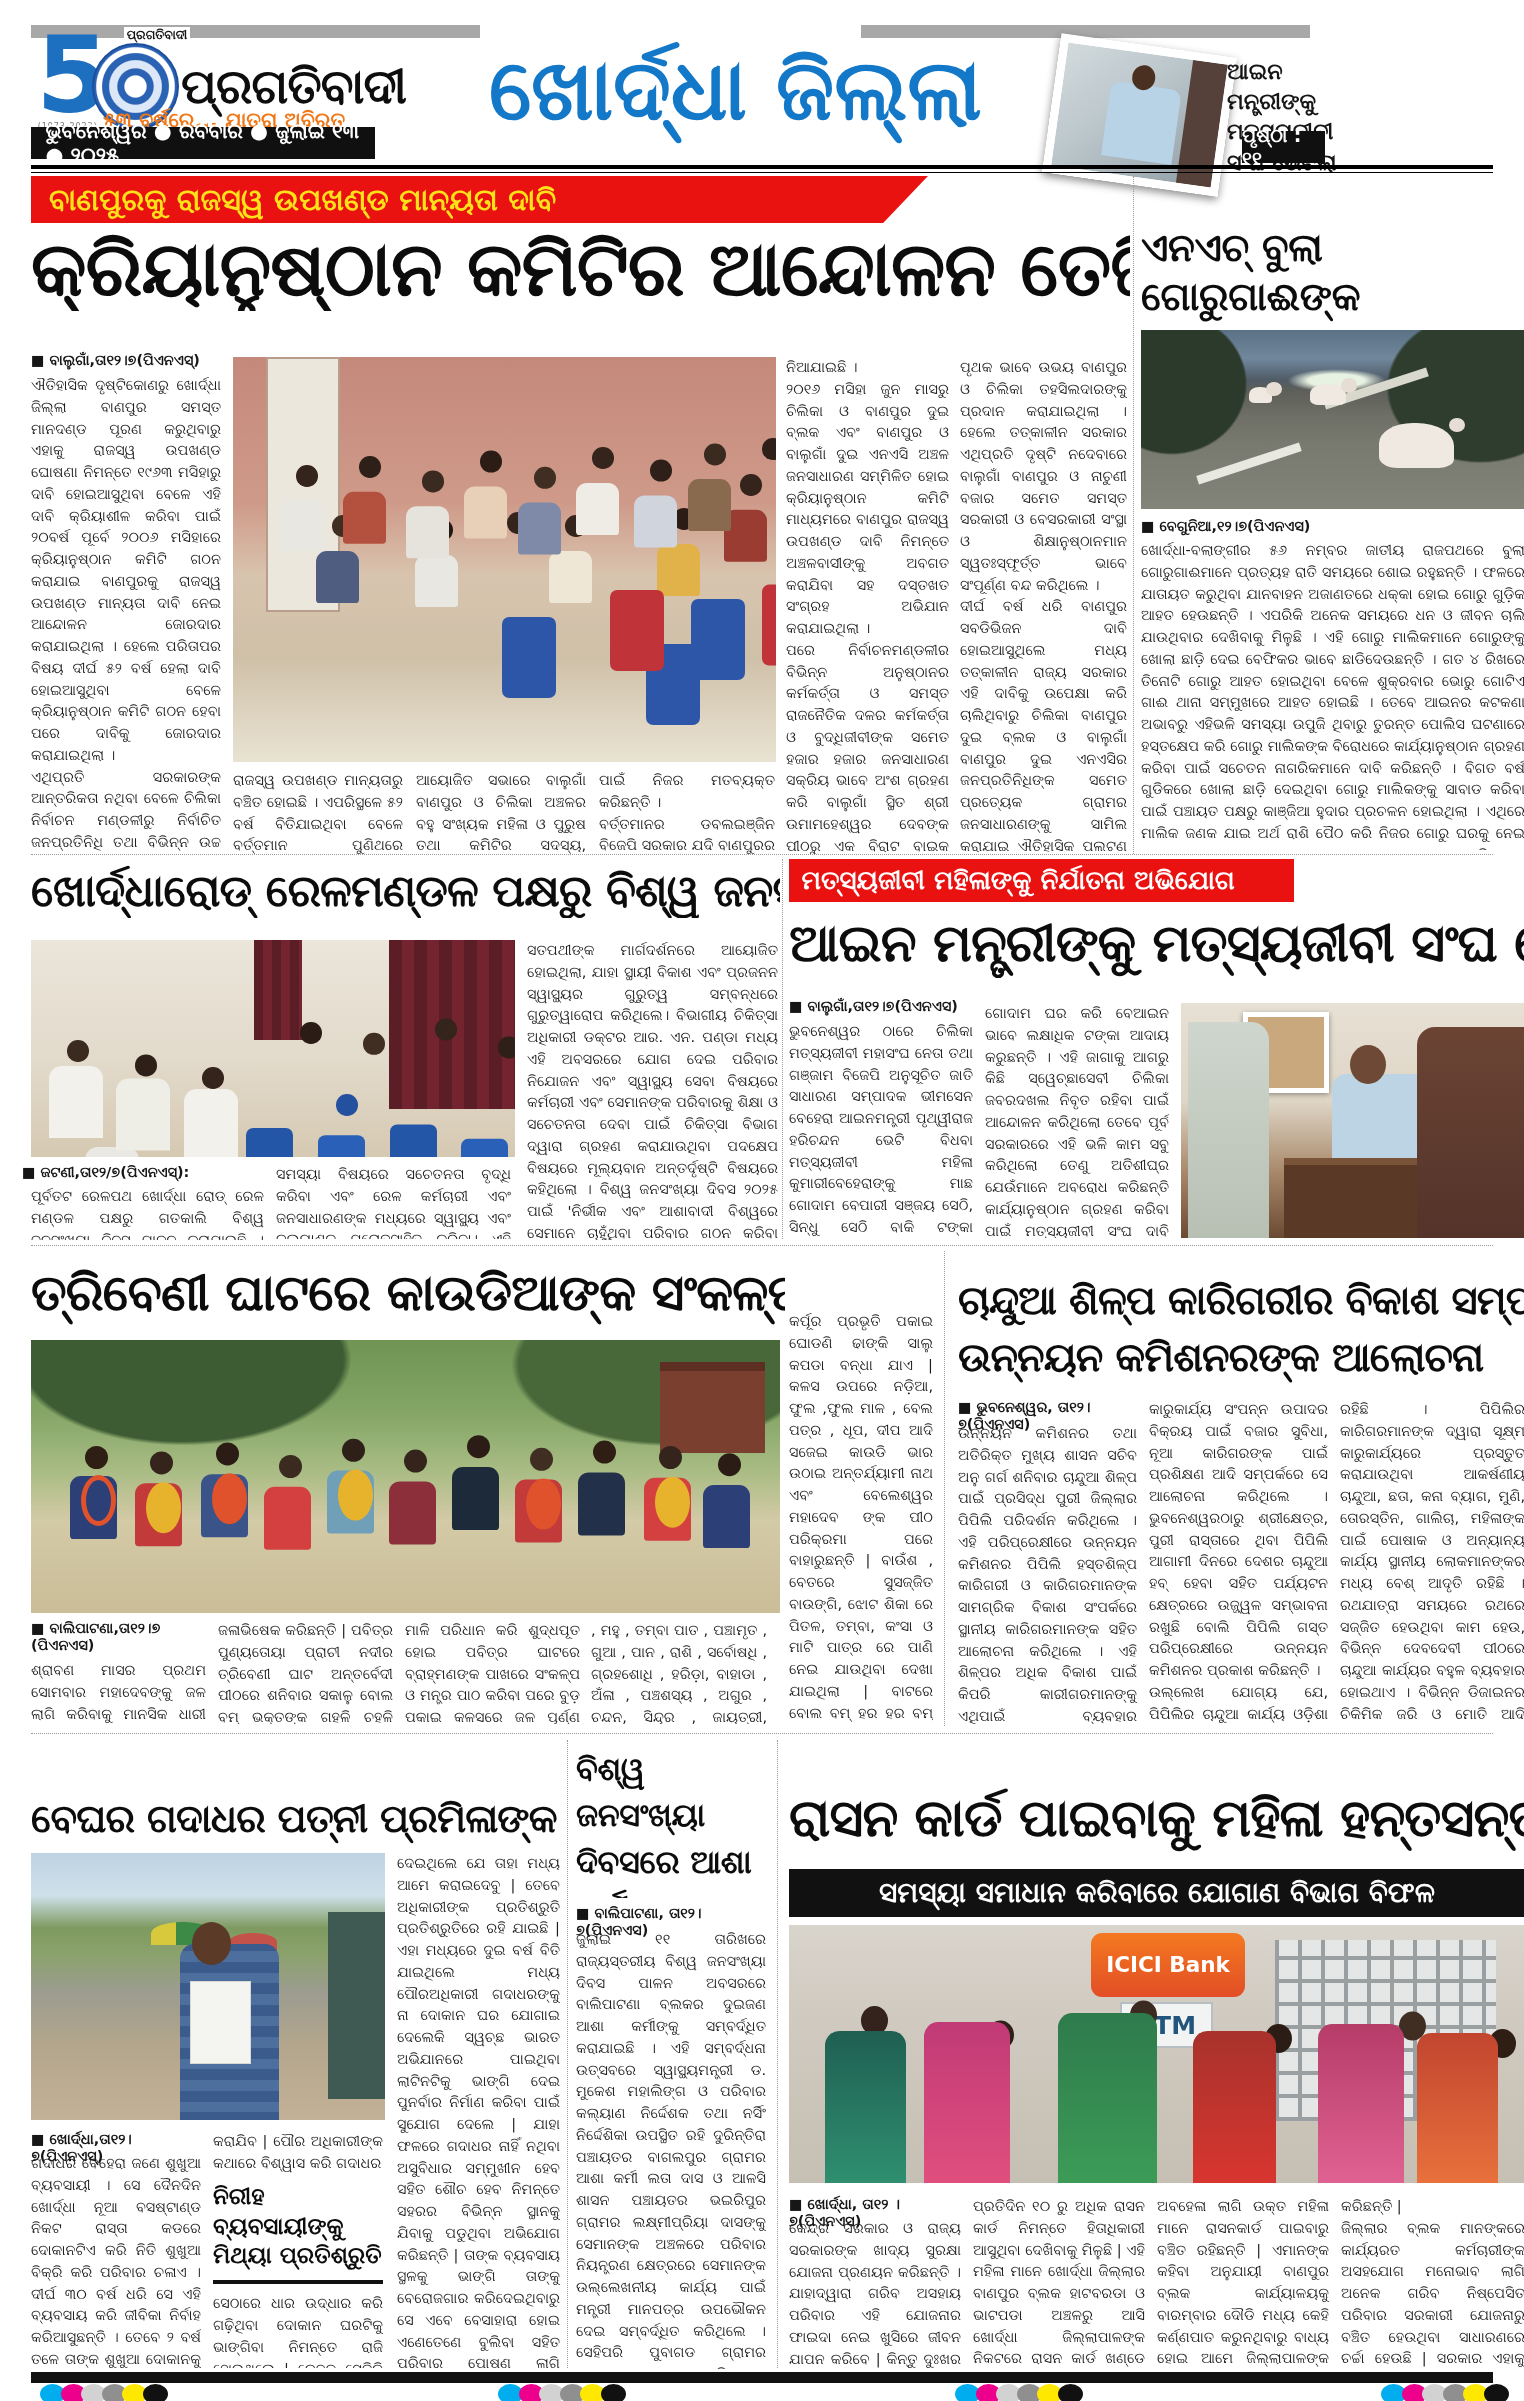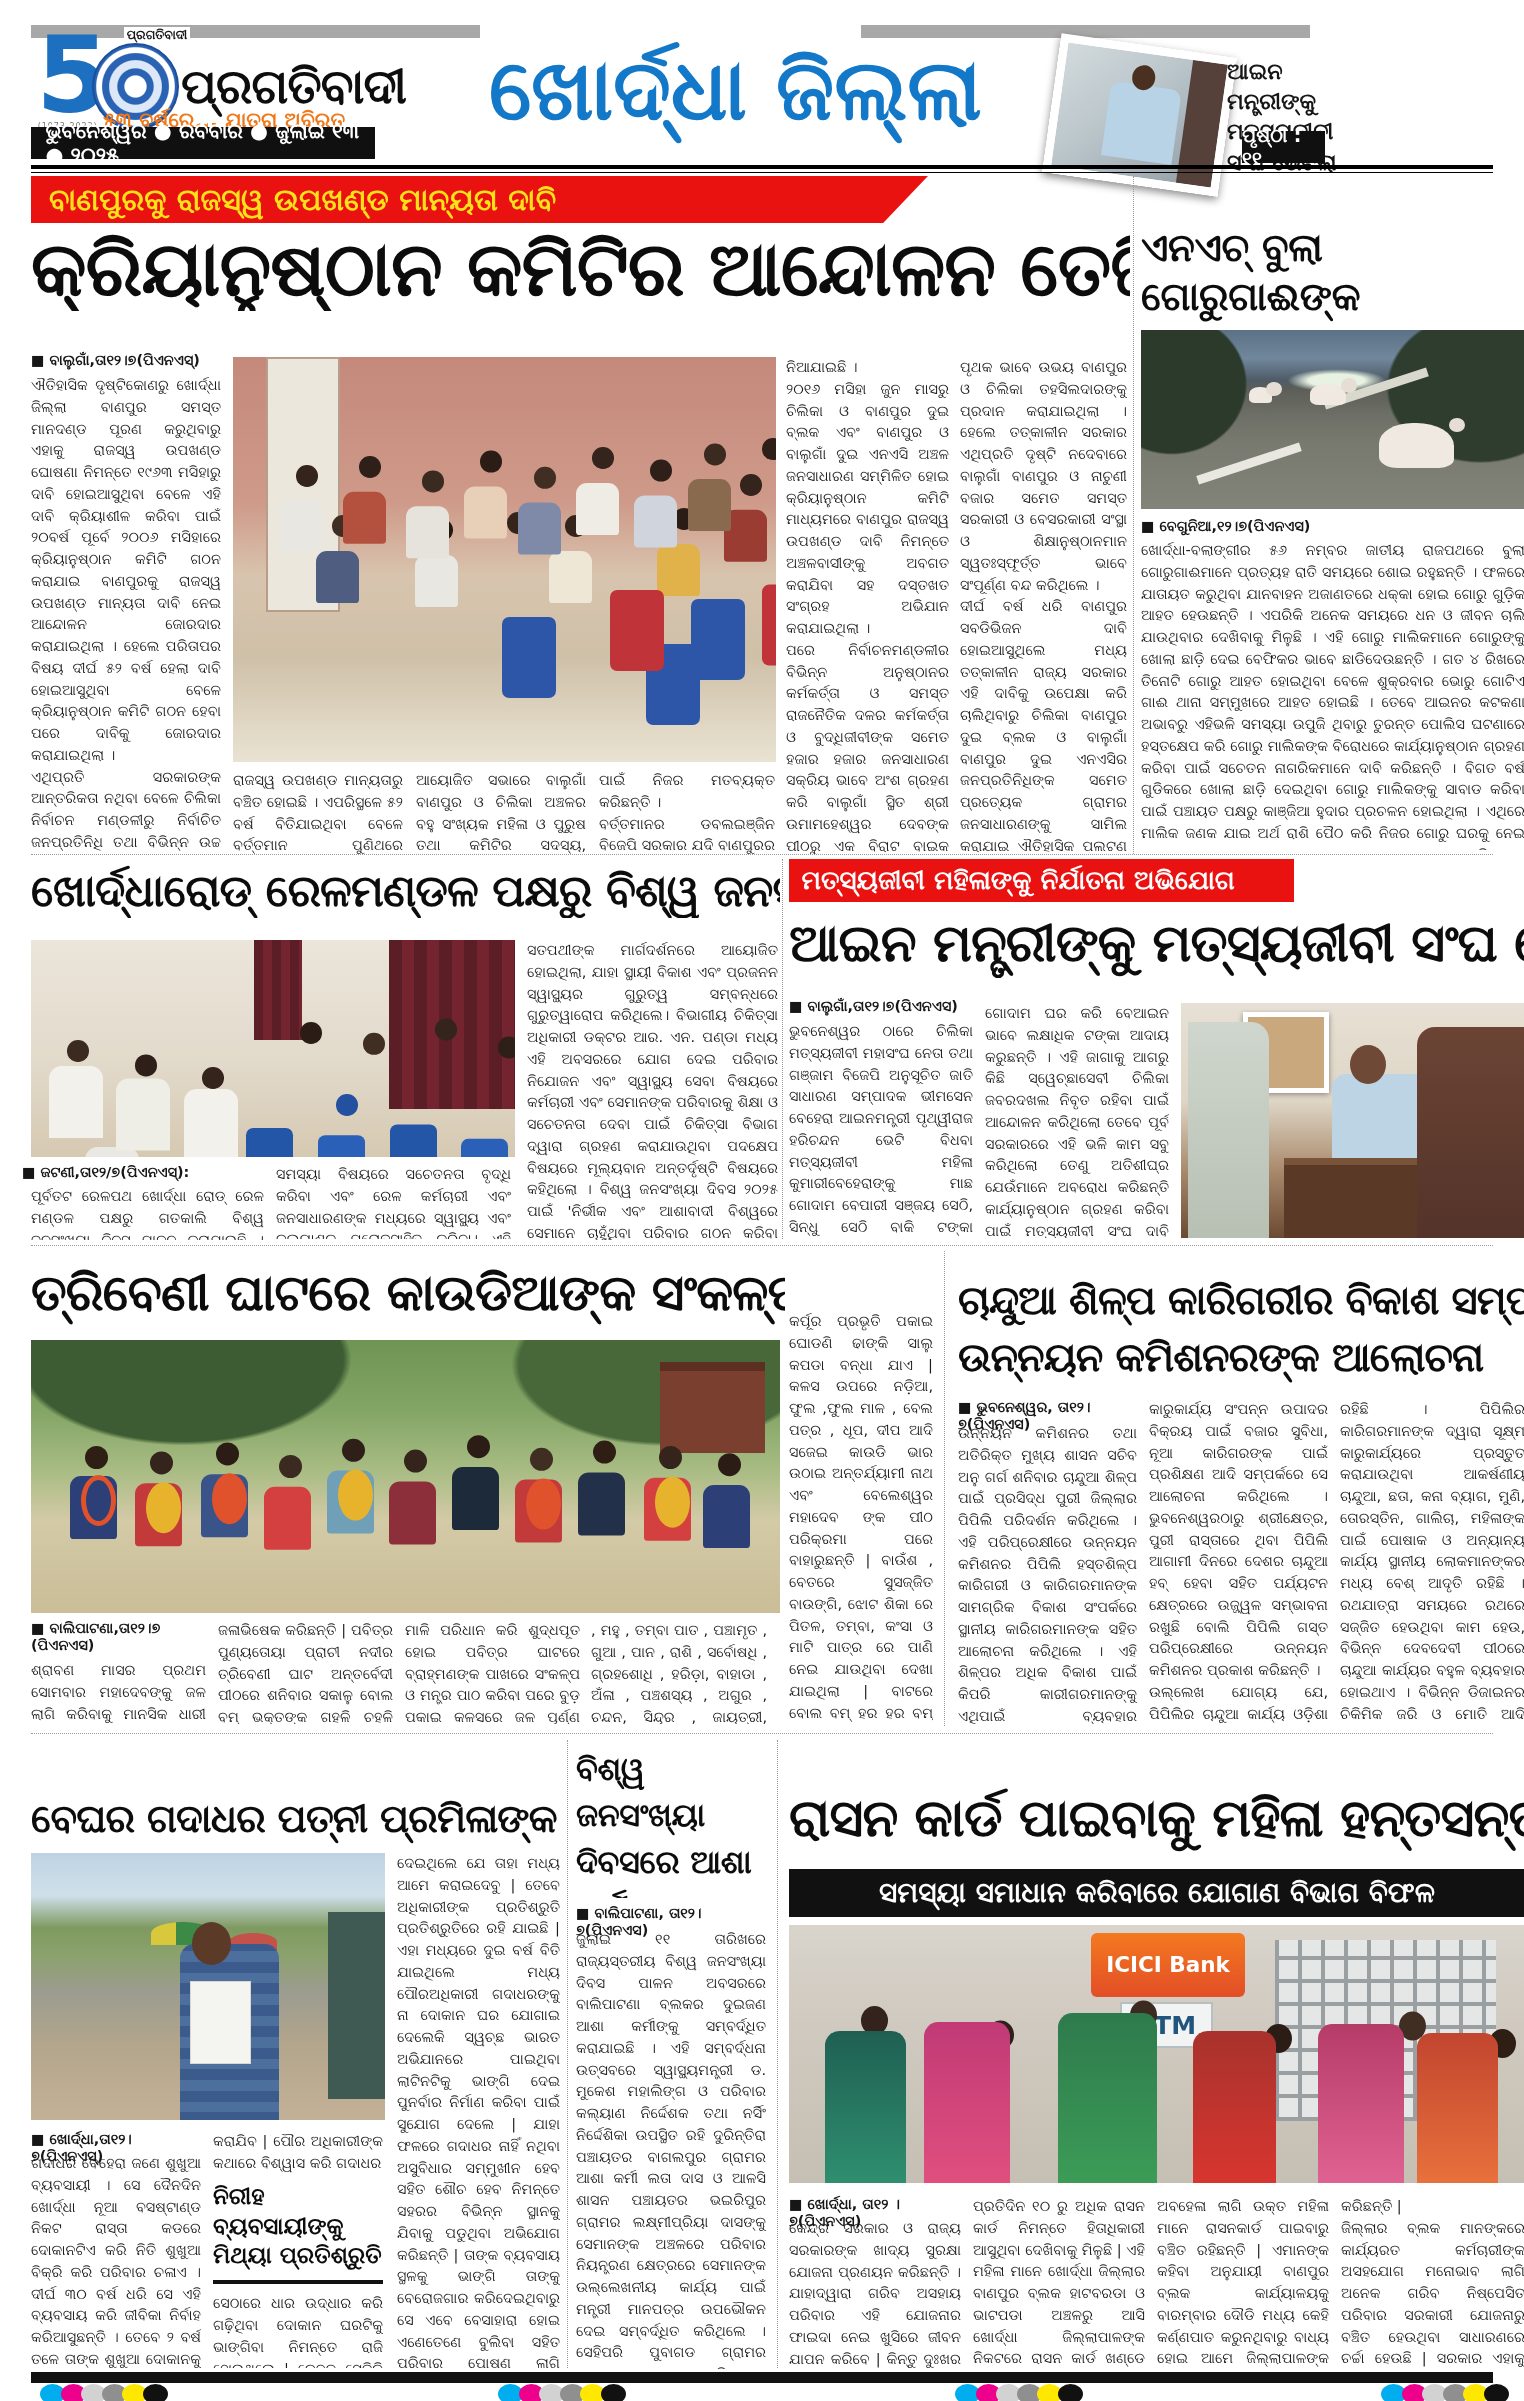--- a/index.html
+++ b/index.html
@@ -107,21 +107,21 @@
   #ph-gad .umb2{left:56%;top:30%;width:48px;height:18px;border-radius:50% 50% 0 0;background:#c2524a;}
   #ph-gad .man{left:42%;top:34%;width:99px;height:179px;border-radius:14.4px 14.4px 0 0;
      background:repeating-linear-gradient(0deg,#3a5b8c 0 10.8px,#4d6f9e 10.8px 21.5px),repeating-linear-gradient(90deg,rgba(255,255,255,.25) 0 2.7px,transparent 2.7px 12.6px);}
   #ph-gad .head2{left:45.4%;top:26%;width:39px;height:43px;border-radius:50%;background:#5c3a28;}
   #ph-gad .paper{left:45%;top:48%;width:59px;height:81px;background:#f4f4f0;border:1.8px solid #d8d8d0;}
   #ph-gad .stall{right:0;top:22%;width:16%;height:70%;background:#3f5a52;}
   #ph-rat{background:linear-gradient(180deg,#d9d4cc 0%,#cfc9bf 40%,#c6bfb3 100%);}
   #ph-rat .grill{right:4%;top:6%;width:30%;height:70%;
      background:repeating-linear-gradient(90deg,#9aa0a2 0 3.6px,transparent 3.6px 23px),repeating-linear-gradient(0deg,#9aa0a2 0 3.6px,transparent 3.6px 23px);background-color:#e5e7e6;}
   #ph-rat .sign{left:41%;top:3%;width:21%;height:25%;background:linear-gradient(180deg,#f47920 0%,#e24e26 100%);
-     color:#fff;font-weight:800;font-size:21.5px;display:flex;align-items:center;justify-content:center;border-radius:6px;}
+     color:#fff;font-weight:800;font-size:21.5px;display:flex;align-items:center;justify-content:center;border-radius:11px;}
   #ph-rat .atm{left:45%;top:30%;width:12%;height:16%;background:#f2f4f4;color:#22557e;font-weight:800;
      font-size:25px;display:flex;align-items:center;justify-content:center;border:2.7px solid #b8bfc2;}
   #ph-rat .heads{left:72px;top:81px;width:27px;height:29px;border-radius:50%;background:#33231c;
     box-shadow:126px 14.4px 0 #2e2019,269px -5.4px 0 #3a2a20,404px 18px 0 #2b1d16,538px 5.4px 0 #402e22,628px 23px 0 #2e1e14;}
   .saree{border-radius:14.4px 14.4px 0 0;}
   #ph-promo{background:linear-gradient(135deg,#d2dadc 0%,#bcc7cc 40%,#8f9ca3 100%);}
   #ph-promo .man{left:30%;top:26%;width:44%;height:60%;border-radius:10.8px 10.8px 0 0;background:#b8d2e6;}
   #ph-promo .head{left:42%;top:10%;width:23px;height:25px;border-radius:50%;background:#4a3020;}
   #ph-promo .dark{right:0;top:0;width:22%;height:100%;background:#55403a;}
   

